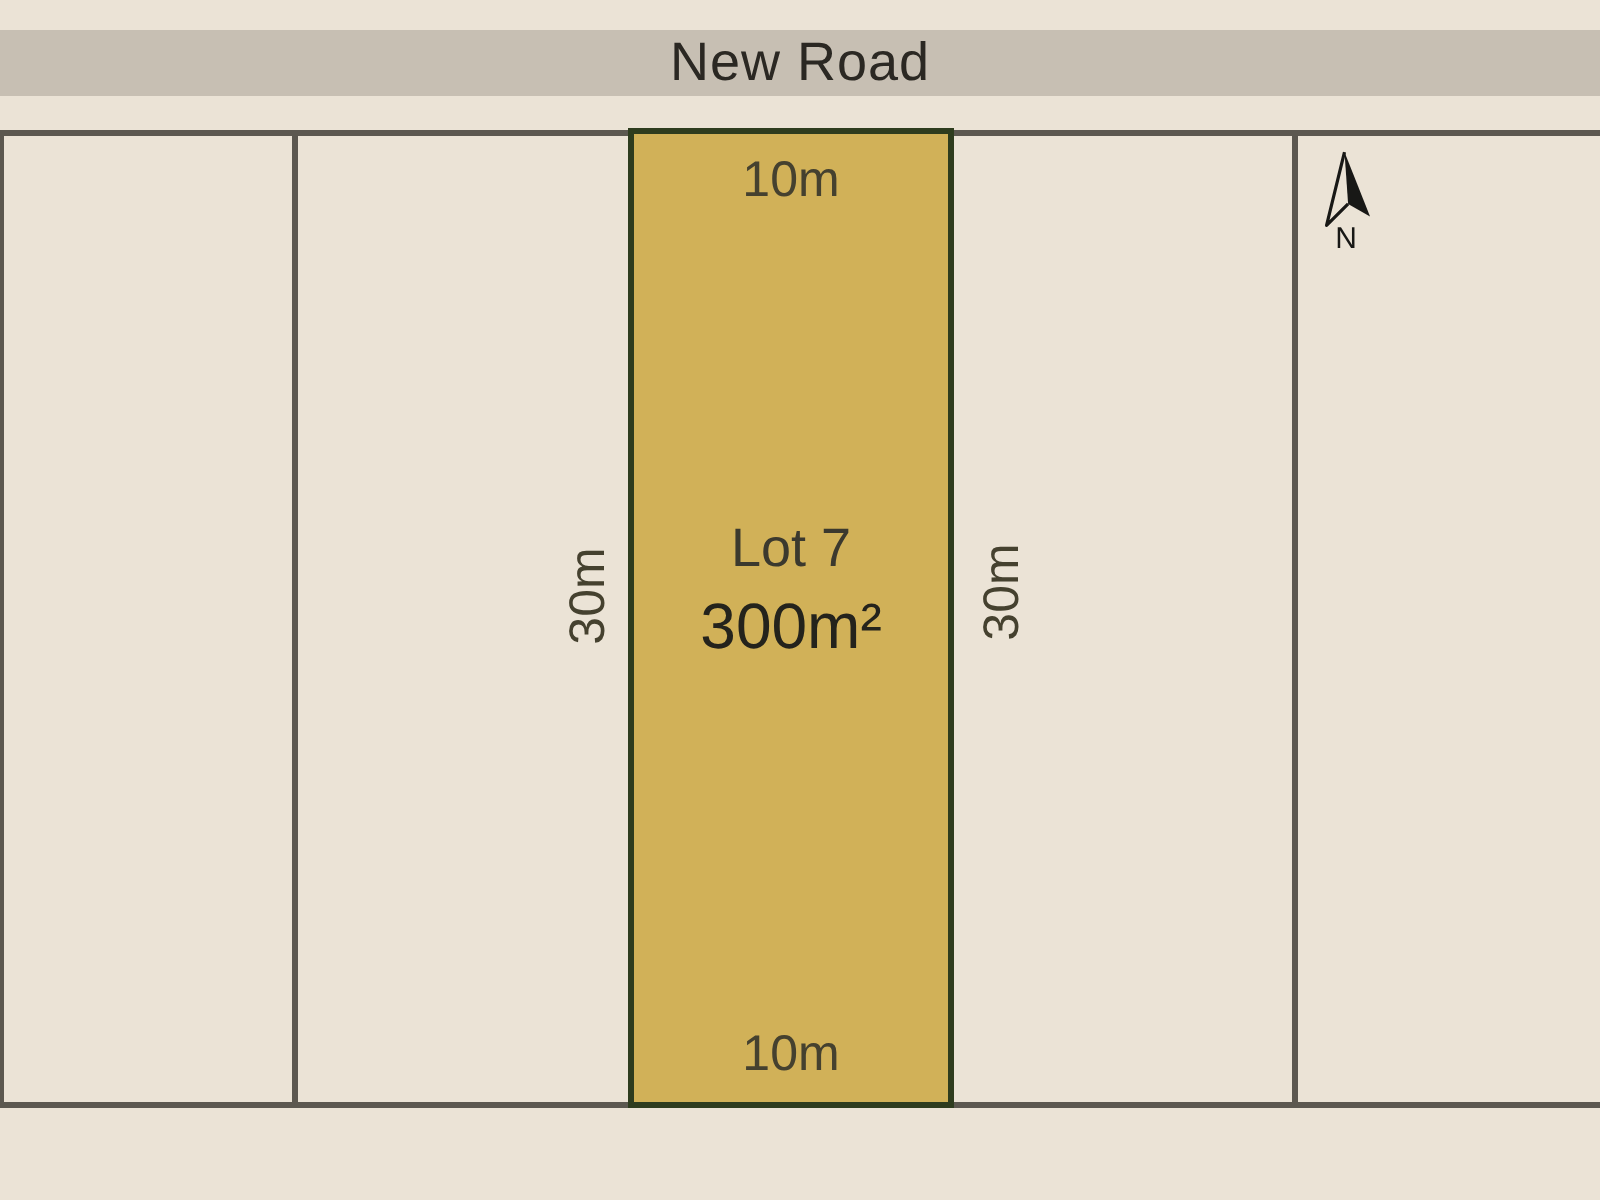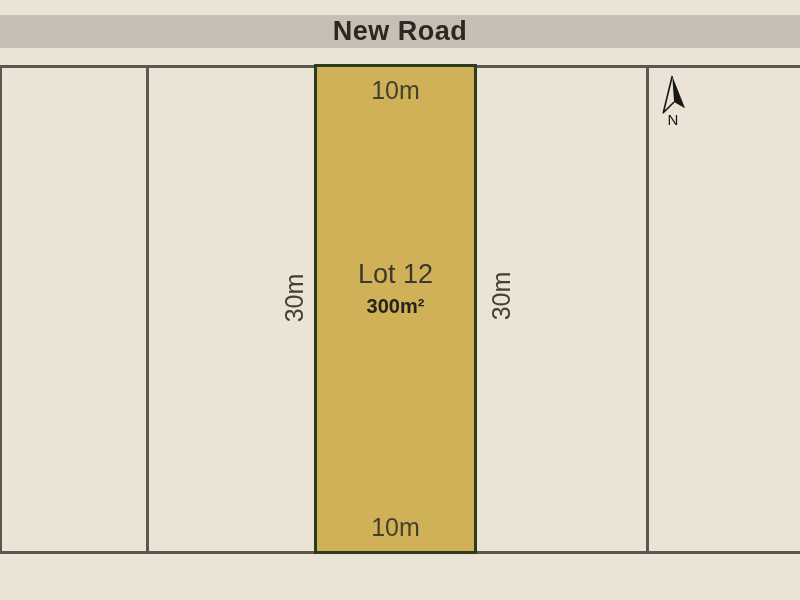--- a/index.html
+++ b/index.html
@@ -19,21 +19,21 @@
   .canvas{
     position:relative; width:800px; height:600px; overflow:hidden;
     background:var(--background);
   }
   .road-band{
     position:absolute; left:0; top:15px; width:800px; height:33px;
     background:var(--road-band);
     display:flex; align-items:center; justify-content:center;
   }
   .road-label{
-    font-size:27px; font-weight:bold; color:var(--road-text); letter-spacing:0.5px;
+    font-size:27px; font-weight:normal; color:var(--road-text); letter-spacing:0.5px;
   }
   .h-line{
     position:absolute; left:0; width:800px; height:3px;
     background:var(--boundary-line);
   }
   .h-line.top{ top:65px; }
   .h-line.bottom{ top:551px; }
   .v-line{
     position:absolute; top:65px; height:489px; width:3px;
     background:var(--boundary-line);
@@ -62,21 +62,21 @@
     text-align:center; transform:rotate(-90deg);
   }
   .dim.left-d{ left:262px; top:283px; }
   .dim.right-d{ left:469px; top:281px; }
   .lot-name{
     position:absolute; left:0; top:192px; width:100%; text-align:center;
     font-size:27px; color:var(--lot-name-text); white-space:nowrap;
   }
   .lot-area{
     position:absolute; left:0; top:228px; width:100%; text-align:center;
-    font-size:20px; font-weight:bold; color:var(--area-text); white-space:nowrap;
+    font-size:32px; font-weight:normal; color:var(--area-text); white-space:nowrap;
   }
   .compass{
     position:absolute; left:656px; top:74px; width:36px; height:56px;
   }
   .compass svg{ display:block; }
   .compass-n{
     position:absolute; left:4px; top:37px; width:26px; text-align:center;
     font-size:15px; color:var(--compass);
   }
 </style>
@@ -90,21 +90,21 @@
   </div>
 
   <div class="h-line top"></div>
   <div class="h-line bottom"></div>
   <div class="v-line edge"></div>
   <div class="v-line d1"></div>
   <div class="v-line d2"></div>
 
   <div class="lot">
     <div class="dim top-f">10m</div>
-    <div class="lot-name">Lot 12</div>
+    <div class="lot-name">Lot 7</div>
     <div class="lot-area">300m²</div>
     <div class="dim bottom-f">10m</div>
   </div>
 
   <div class="dim side left-d">30m</div>
   <div class="dim side right-d">30m</div>
 
   <div class="compass">
     <svg width="36" height="40" viewBox="0 0 36 40">
       <g transform="rotate(-4 17 20)">

